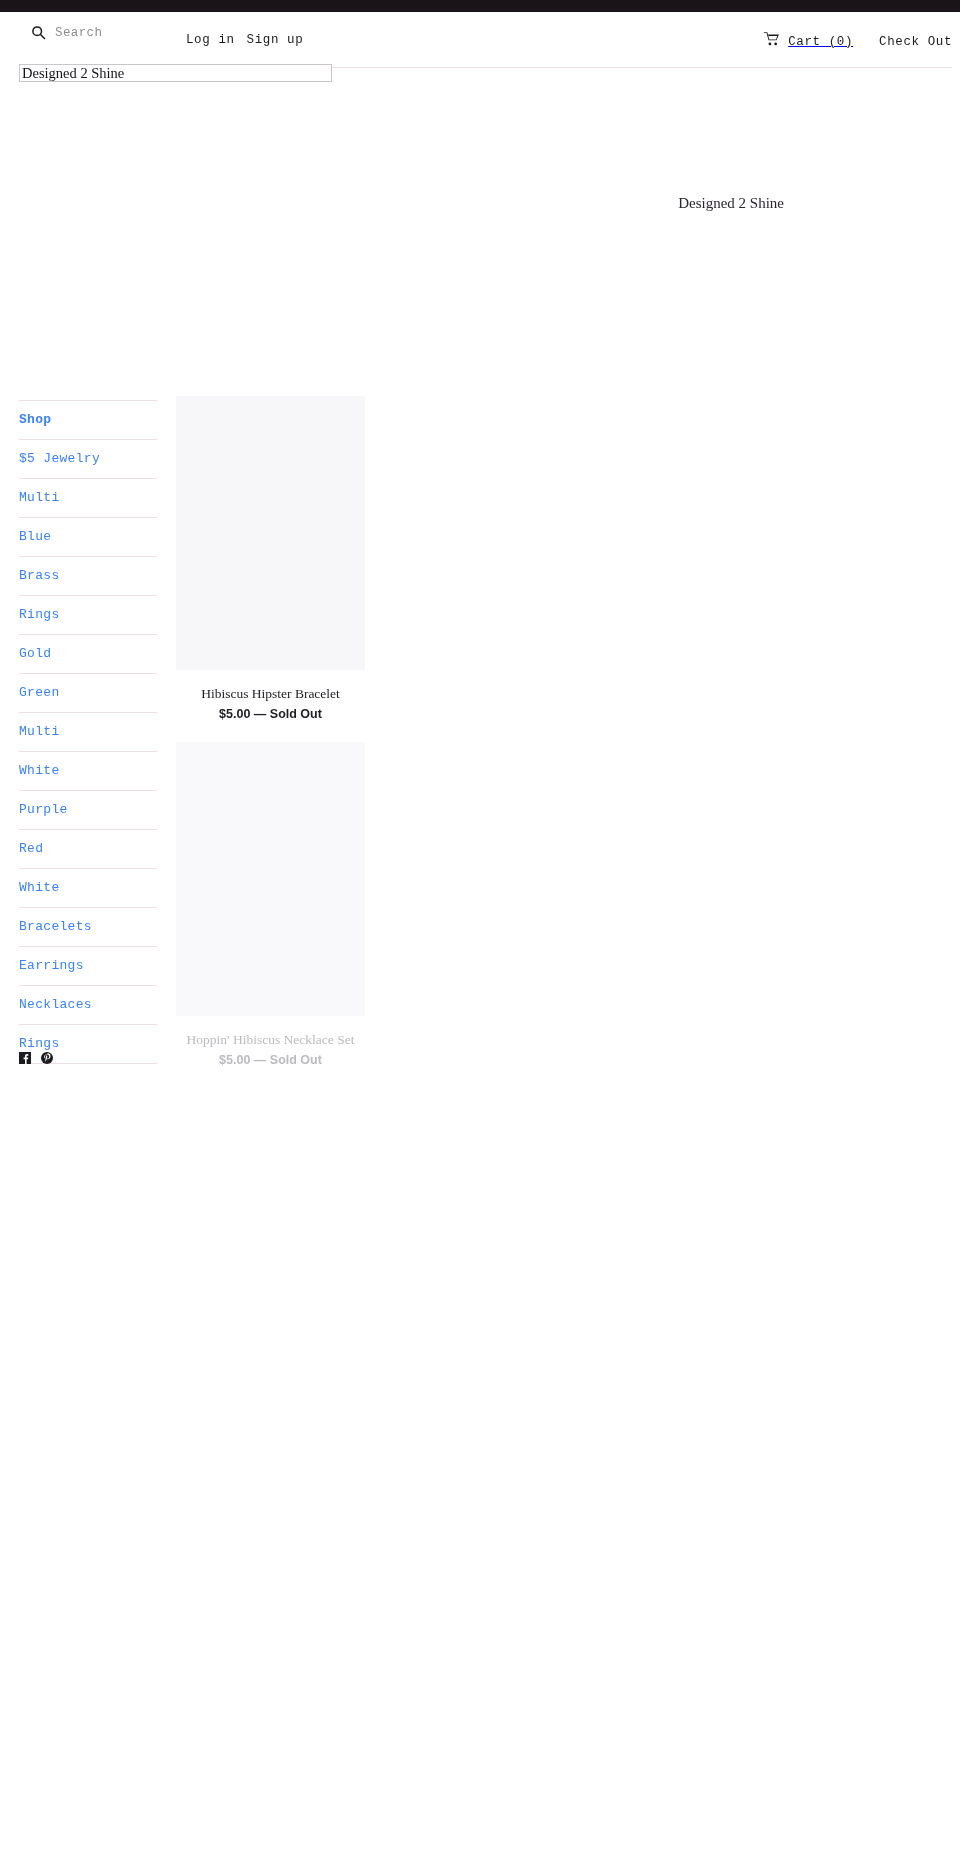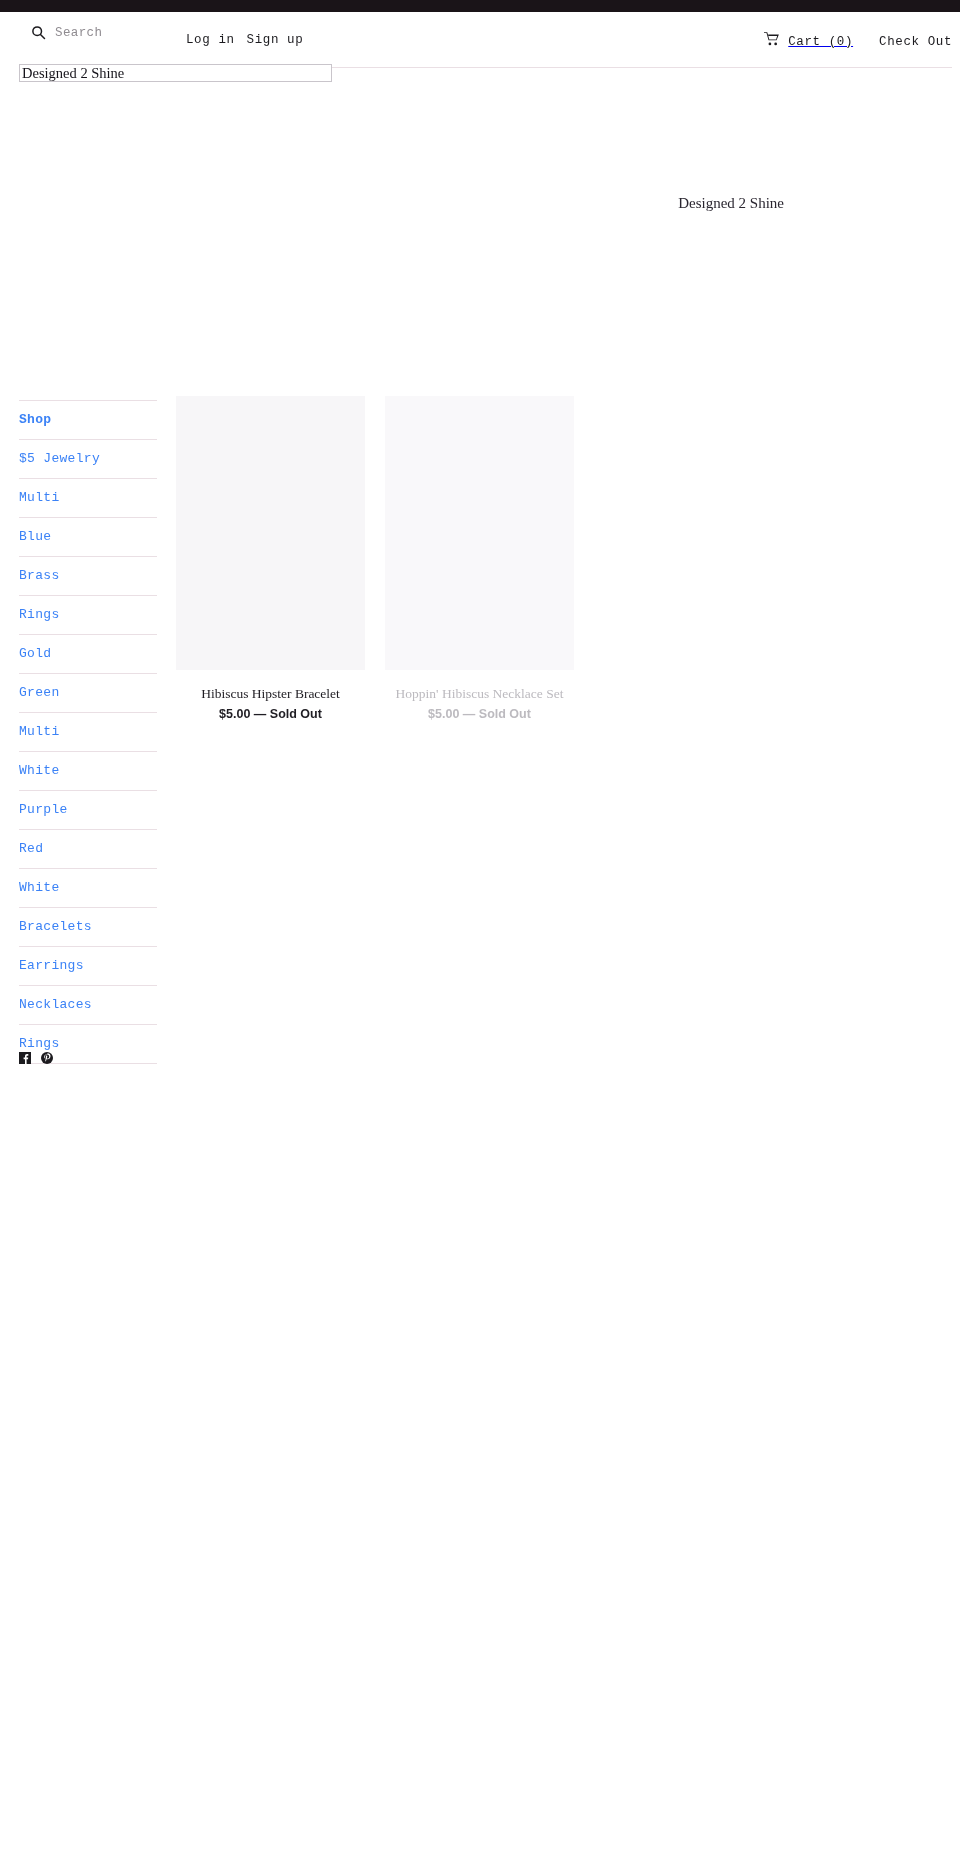--- a/index.html
+++ b/index.html
@@ -180,20 +180,21 @@
     font-family: "Liberation Sans", "DejaVu Sans", sans-serif;
     font-size: 18px;
     font-weight: 400;
     color: #1c1b1f;
     letter-spacing: 0.1px;
     margin: 0 0 20px 0;
   }
   .grid {
     display: flex;
     gap: 20px;
+    flex-direction: column;
   }
   .product {
     width: 189px;
     text-decoration: none;
     display: block;
   }
   .product-img {
     width: 189px;
     height: 274px;
     background: #f7f6f8;

